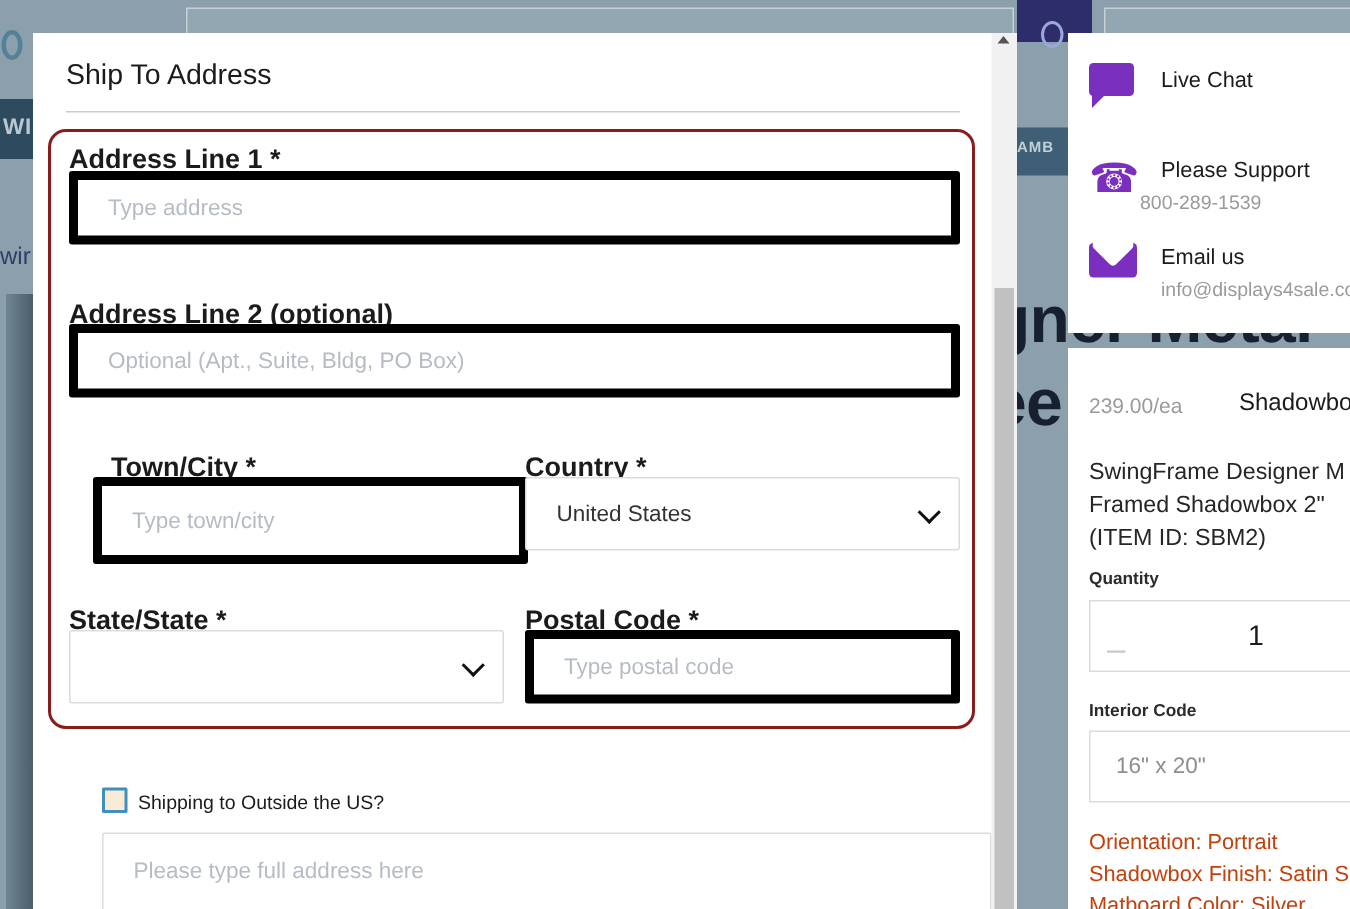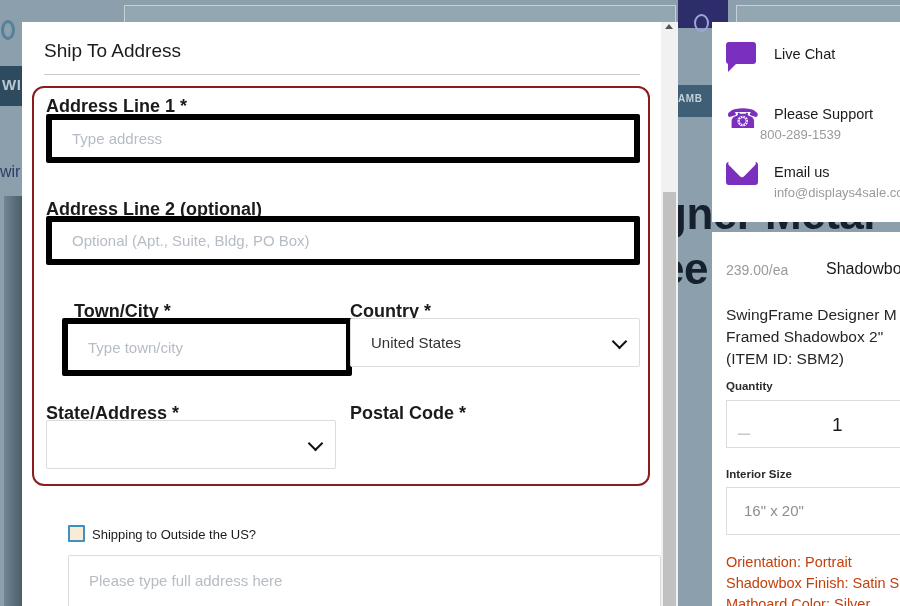--- a/index.html
+++ b/index.html
@@ -439,21 +439,21 @@
     <div>SwingFrame Designer M</div>
     <div>Framed Shadowbox 2"</div>
     <div>(ITEM ID: SBM2)</div>
   </div>
 
   <div class="small-lbl" style="left:14px; top:148px;">Quantity</div>
   <div class="qty-box"></div>
   <div class="qty-minus">–</div>
   <div class="qty-val">1</div>
 
-  <div class="small-lbl" style="left:14px; top:236px;">Interior Size</div>
+  <div class="small-lbl" style="left:14px; top:236px;">Interior Code</div>
   <div class="size-box"></div>
   <div class="size-val">16" x 20"</div>
 
   <div class="spec-line" style="top:322px;">Orientation: Portrait</div>
   <div class="spec-line" style="top:343px;">Shadowbox Finish: Satin S</div>
   <div class="spec-line" style="top:364px;">Matboard Color: Silver</div>
 </div>
 
 <div id="modal">
 
@@ -480,32 +480,33 @@
   <div class="field-label" style="left:328px; top:279px;">
     <span>Country</span>
     <span class="req">*</span>
   </div>
   <select class="sel-input" style="left:328px; top:296px; width:290px; height:49px;">
     <option>United States</option>
   </select>
   <span class="sel-chev" style="left:592px; top:314px;"></span>
 
   <div class="field-label" style="left:24px; top:381px;">
-    <span>State/Address</span>
+    <span>State/State</span>
     <span class="req">*</span>
   </div>
   <select class="sel-input" style="left:24px; top:398px; width:290px; height:49px;">
     <option></option>
   </select>
   <span class="sel-chev" style="left:288px; top:416px;"></span>
 
   <div class="field-label" style="left:328px; top:381px;">
     <span>Postal Code</span>
     <span class="req">*</span>
   </div>
+  <input class="text-input" style="left: 328px; top: 398px; width: 290px; height: 49px;" placeholder="Type postal code">
 
   <div class="outside-cb"></div>
   <div class="outside-cb-label">Shipping to Outside the US?</div>
 
   <textarea class="full-addr" placeholder="Please type full address here" style=""></textarea>
 
 </div>
 
 <div id="modal-scrollbar">
   <div class="sb-arrow"></div>

